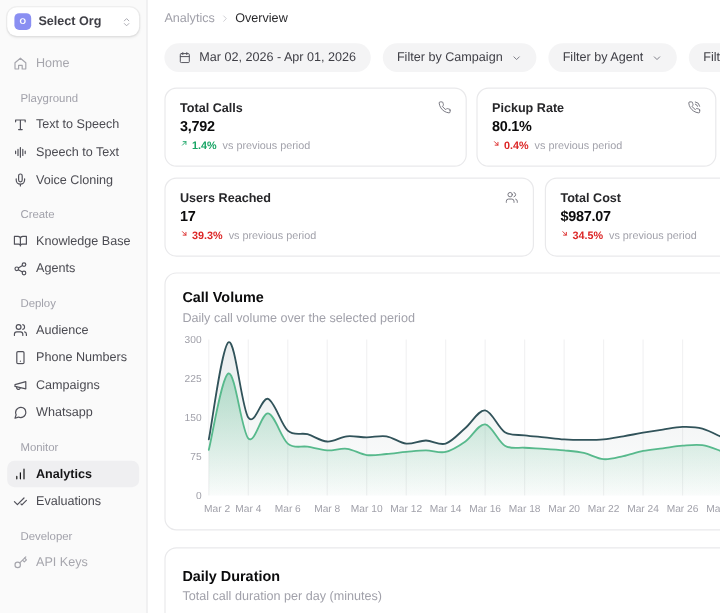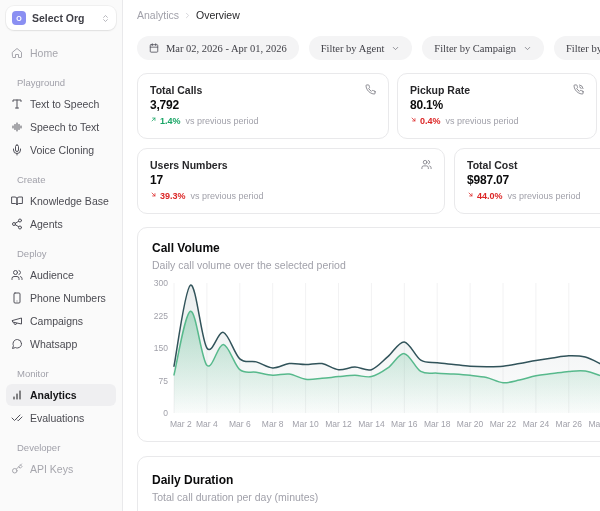--- a/index.html
+++ b/index.html
@@ -52,21 +52,21 @@
   .main { width:477px; min-width:0; padding:8px 0 0 14px; position:relative; }
   .breadcrumb { display:flex; align-items:center; gap:4px; height:14px; }
   .crumb-parent { font-size:10.5px; color:#a1a1aa; cursor:pointer; }
   .crumb-sep { width:9px; height:9px; color:#c9c9cf; }
   .crumb-current { font-size:10.5px; color:#27272a; font-weight:500; }
 
   .controls { display:flex; gap:10px; margin-top:14px; width:max-content; }
   .pill {
     display:flex; align-items:center; gap:7px;
     background:#f4f4f5; border-radius:999px; height:24px; padding:0 12px;
-    font-size:10.5px; font-weight:500; color:#3f3f46; white-space:nowrap; cursor:pointer;font-family:Liberation Serif, serif;
+    font-size:10.5px; font-weight:500; color:#3f3f46; white-space:nowrap; cursor:pointer;
   }
   .pill .p-icon { width:10px; height:10px; color:#52525b; display:flex; }
   .pill .p-icon svg { width:10px; height:10px; }
   .pill .chev { width:9px; height:9px; color:#71717a; display:flex; }
   .pill .chev svg { width:9px; height:9px; }
 
   .stats-row { display:flex; margin-top:13px; width:max-content; }
   .stats-row.r1 { gap:8px; }
   .stats-row.r2 { gap:9px; margin-top:9px; }
   .stat-card {
@@ -261,29 +261,29 @@
     <div class="pill">
       <span class="p-icon">
         <svg class="icon-svg" viewBox="0 0 24 24">
             <rect x="3" y="4" width="18" height="18" rx="2"></rect>
             <path d="M16 2v4M8 2v4M3 10h18"></path>
           </svg>
       </span>
       <span>Mar 02, 2026 - Apr 01, 2026</span>
     </div>
     <div class="pill">
+      <span>Filter by Campaign</span>
+      <span class="chev">
+        <svg class="icon-svg" viewBox="0 0 24 24">
+            <path d="m6 9 6 6 6-6"></path>
+          </svg>
+      </span>
+    </div>
+    <div class="pill">
       <span>Filter by Agent</span>
-      <span class="chev">
-        <svg class="icon-svg" viewBox="0 0 24 24">
-            <path d="m6 9 6 6 6-6"></path>
-          </svg>
-      </span>
-    </div>
-    <div class="pill">
-      <span>Filter by Campaign</span>
       <span class="chev">
         <svg class="icon-svg" viewBox="0 0 24 24">
             <path d="m6 9 6 6 6-6"></path>
           </svg>
       </span>
     </div>
     <div class="pill">
       <span>Filter by Call Type</span>
 
     </div>
@@ -330,21 +330,21 @@
         </span>
         <span class="pct">0.4%</span>
         <span class="vs">vs previous period</span>
       </div>
     </div>
   </div>
 
   <div class="stats-row r2">
     <div class="stat-card w3">
       <div class="stat-head">
-        <span class="stat-title">Users Numbers</span>
+        <span class="stat-title">Users Reached</span>
         <span class="stat-icon">
           <svg class="icon-svg" viewBox="0 0 24 24">
               <path d="M16 21v-2a4 4 0 0 0-4-4H6a4 4 0 0 0-4 4v2"></path>
               <circle cx="9" cy="7" r="4"></circle>
               <path d="M22 21v-2a4 4 0 0 0-3-3.87M16 3.13a4 4 0 0 1 0 7.75"></path>
             </svg>
         </span>
       </div>
       <div class="stat-value">17</div>
       <div class="stat-change down">
@@ -362,21 +362,21 @@
       <div class="stat-head">
         <span class="stat-title">Total Cost</span>
       </div>
       <div class="stat-value">$987.07</div>
       <div class="stat-change down">
         <span class="t-arrow">
           <svg class="icon-svg" viewBox="0 0 24 24">
               <path d="m7 7 10 10M17 9v8H9"></path>
             </svg>
         </span>
-        <span class="pct">44.0%</span>
+        <span class="pct">34.5%</span>
         <span class="vs">vs previous period</span>
       </div>
     </div>
   </div>
 
   <div class="chart-card">
     <div class="chart-title">Call Volume</div>
     <div class="chart-sub">Daily call volume over the selected period</div>
     <svg class="chart-plot" id="volume-chart" width="612" height="158" viewBox="0 0 612 158">
         <defs>

